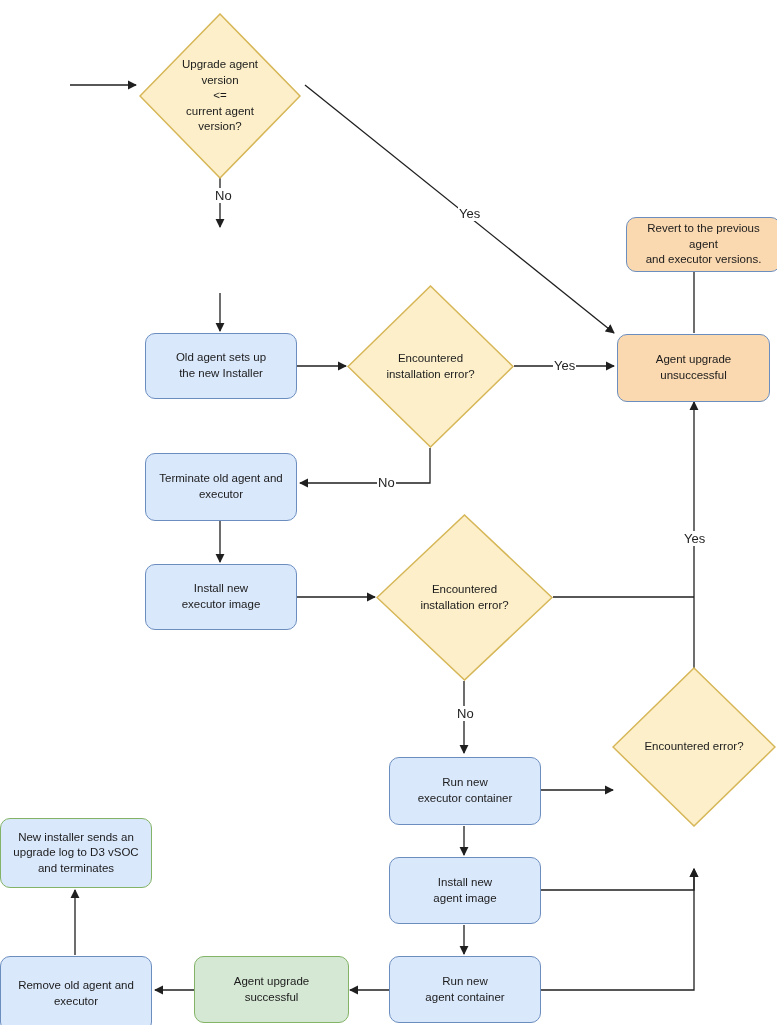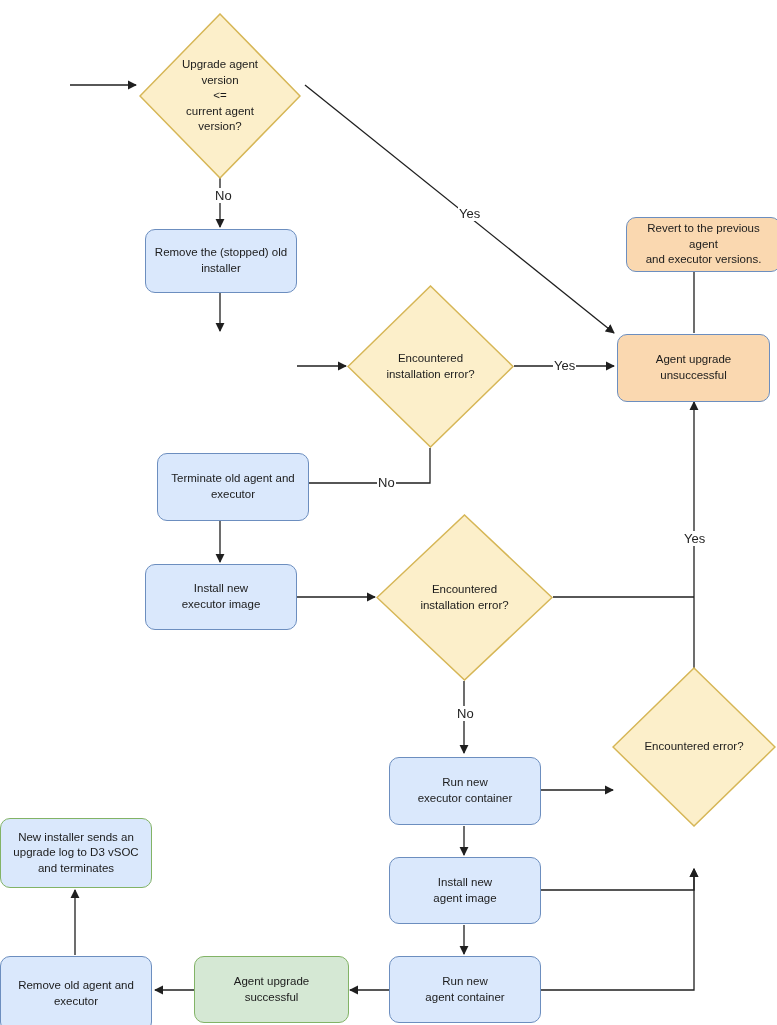--- a/index.html
+++ b/index.html
@@ -147,35 +147,35 @@
     <svg class="dia" viewBox="0 0 162 166" preserveAspectRatio="none">
       <polygon points="81,1 161,83 81,165 1,83" fill="#fcefca" stroke="#d6b656" stroke-width="1.5"></polygon>
     </svg>
     <span class="label">Upgrade agent
 version
 &lt;=
 current agent
 version?</span>
   </div>
 
-  <div class="node proc" style="left:145px; top:229px; width:152px; height:64px;">
-    <span class="label">Remove the (stopped) old
-installer</span>
-  </div>
-
+
+  <div class="node proc" style="left:145px; top:333px; width:152px; height:66px;">
+    <span class="label">Old agent sets up
+the new Installer</span>
+  </div>
 
   <div class="node decision" style="left:347px; top:285px; width:167px; height:163px;">
     <svg class="dia" viewBox="0 0 167 163" preserveAspectRatio="none">
       <polygon points="83.5,1 166,81.5 83.5,162 1,81.5" fill="#fcefca" stroke="#d6b656" stroke-width="1.5"></polygon>
     </svg>
     <span class="label">Encountered
 installation error?</span>
   </div>
 
-  <div class="node proc" style="left:157px; top:453px; width:152px; height:68px;">
+  <div class="node proc" style="left:145px; top:453px; width:152px; height:68px;">
     <span class="label">Terminate old agent and
 executor</span>
   </div>
 
   <div class="node proc" style="left:145px; top:564px; width:152px; height:66px;">
     <span class="label">Install new
 executor image</span>
   </div>
 
   <div class="node decision" style="left:376px; top:514px; width:177px; height:167px;">

